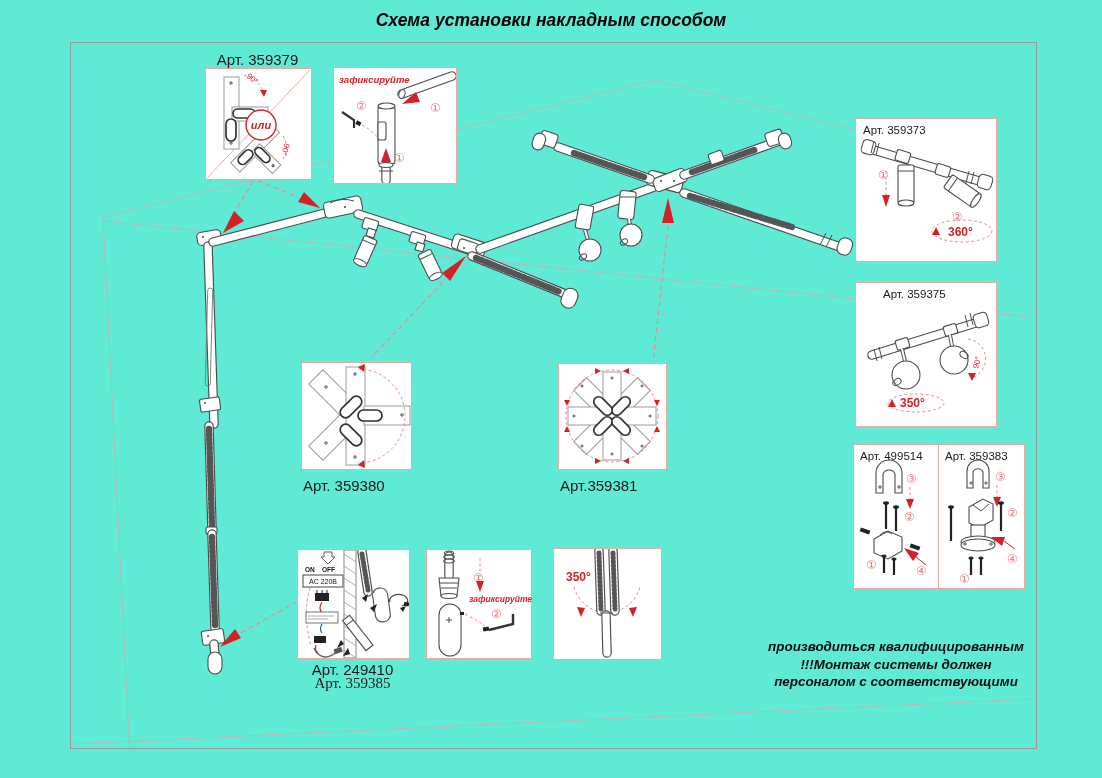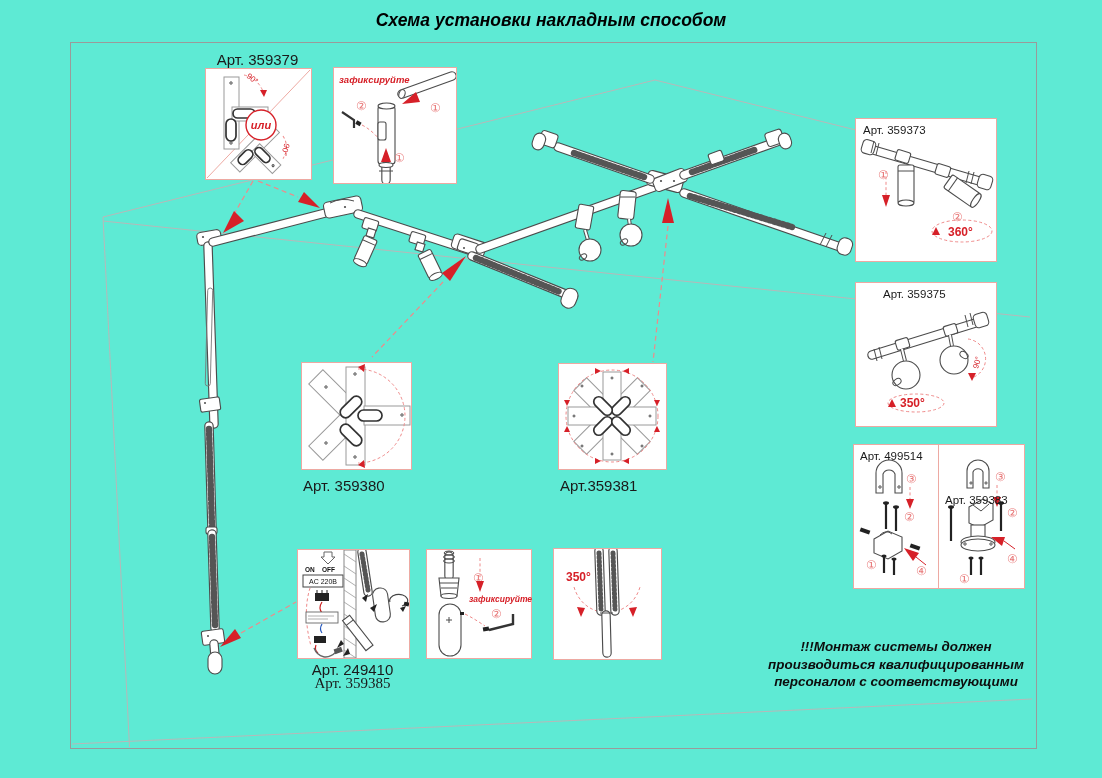--- a/index.html
+++ b/index.html
@@ -338,21 +338,21 @@
       <circle class="thin" cx="52" cy="99" r="1.2"></circle>
       <polygon class="red-solid" points="52,92 66,92 63,101"></polygon>
       <line x1="65" y1="96" x2="76" y2="104" stroke="#d62028" stroke-width="1"></line>
       <text class="pinknum" x="68" y="118">④</text>
       <ellipse class="pin" cx="32" cy="113" rx="2.6" ry="1.6"></ellipse>
       <line class="screw" x1="32" y1="114" x2="32" y2="130"></line>
       <ellipse class="pin" cx="42" cy="113" rx="2.6" ry="1.6"></ellipse>
       <line class="screw" x1="42" y1="114" x2="42" y2="130"></line>
       <text class="pinknum" x="20" y="138">①</text>
     </svg>
-    <div class="inlabel" style="left:6px;top:5px;margin-top:44px;">Арт. 359383</div>
+    <div class="inlabel" style="left:6px;top:5px;">Арт. 359383</div>
   </div>
 
   <div class="dbox" style="left:301px;top:362px;width:109px;height:106px;">
     <svg width="109" height="106" viewBox="0 0 109 106">
       <g transform="translate(52,52) rotate(-135)">
           <rect class="gray" x="4" y="-10" width="50" height="20"></rect>
         </g>
       <g transform="translate(52,52) rotate(135)">
           <rect class="gray" x="4" y="-10" width="50" height="20"></rect>
         </g>
@@ -509,18 +509,18 @@
       <line class="tube-i" x1="59" y1="2" x2="61" y2="62" stroke-width="6"></line>
       <line class="chain-s" x1="59" y1="4" x2="61" y2="60"></line>
       <line class="tube-o" x1="52" y1="66" x2="53" y2="104" stroke-width="13"></line>
       <line class="tube-i" x1="52" y1="66" x2="53" y2="104" stroke-width="10.5"></line>
       <line class="thin" x1="46" y1="64" x2="59" y2="64"></line>
       <text class="redbold" x="12" y="32" font-size="11.5">350°</text>
     </svg>
   </div>
 
   <div class="warning">
+    <div>производиться квалифицированным</div>
     <div>!!!Монтаж системы должен</div>
-    <div>производиться квалифицированным</div>
     <div>персоналом с соответствующими</div>
   </div>
 
 </div>
 
 </body></html>

